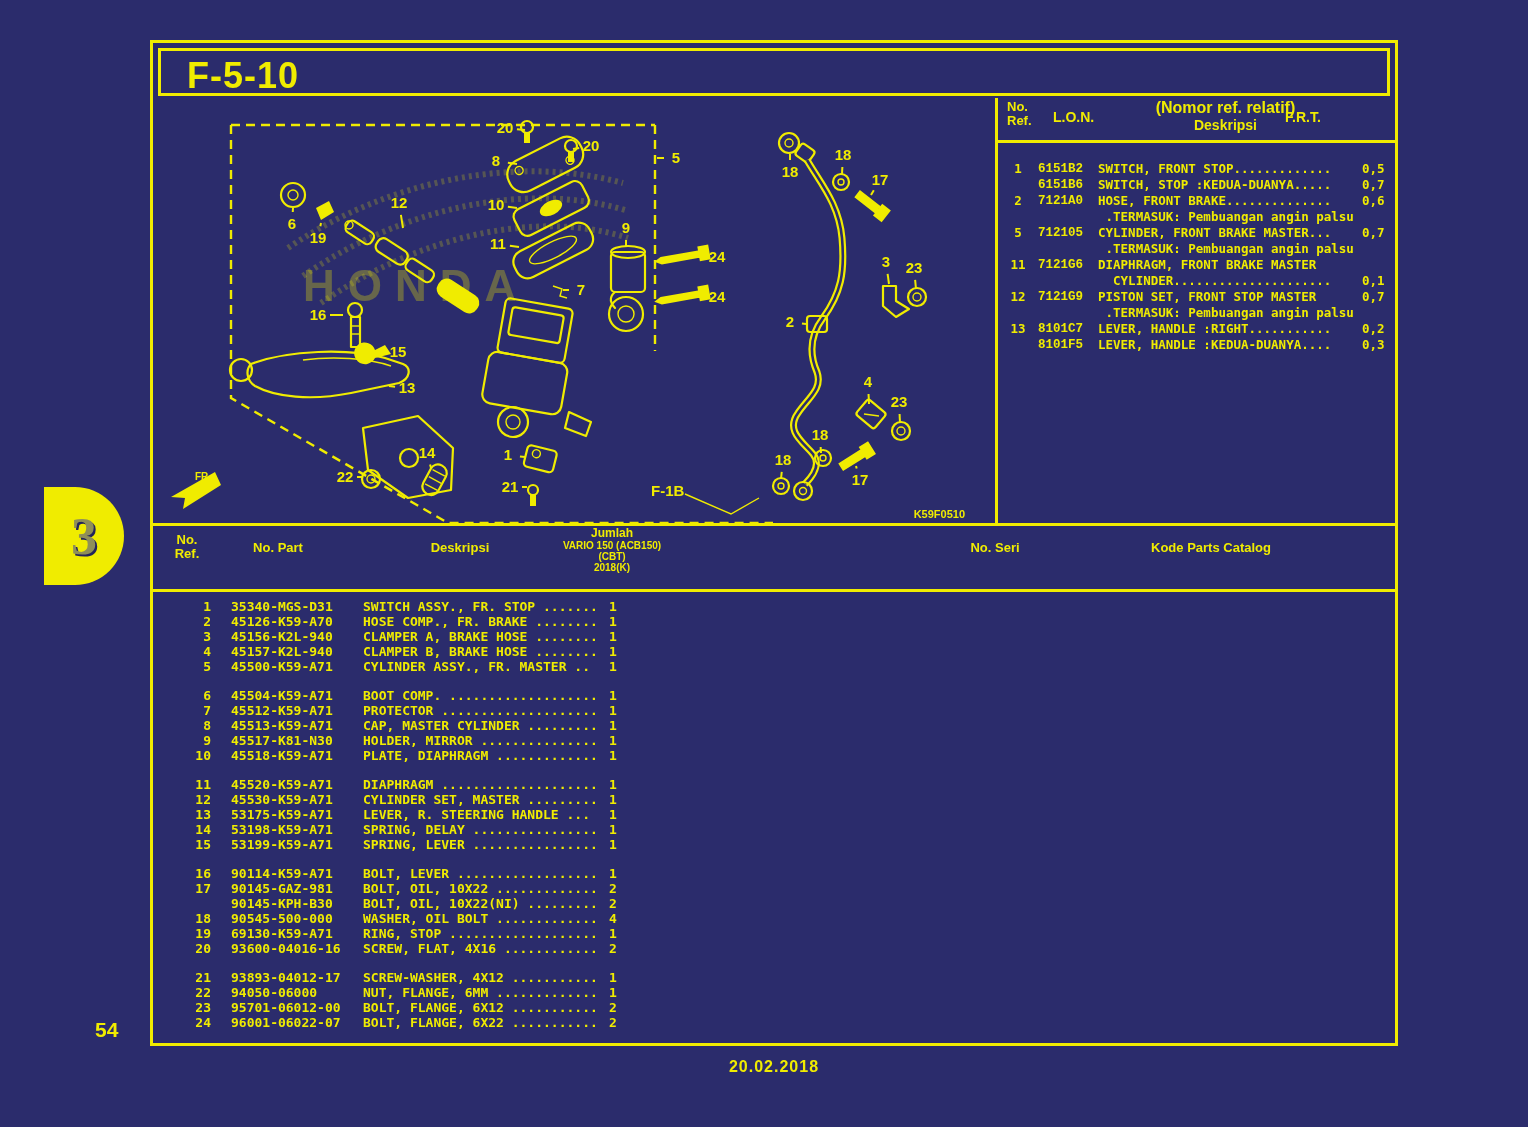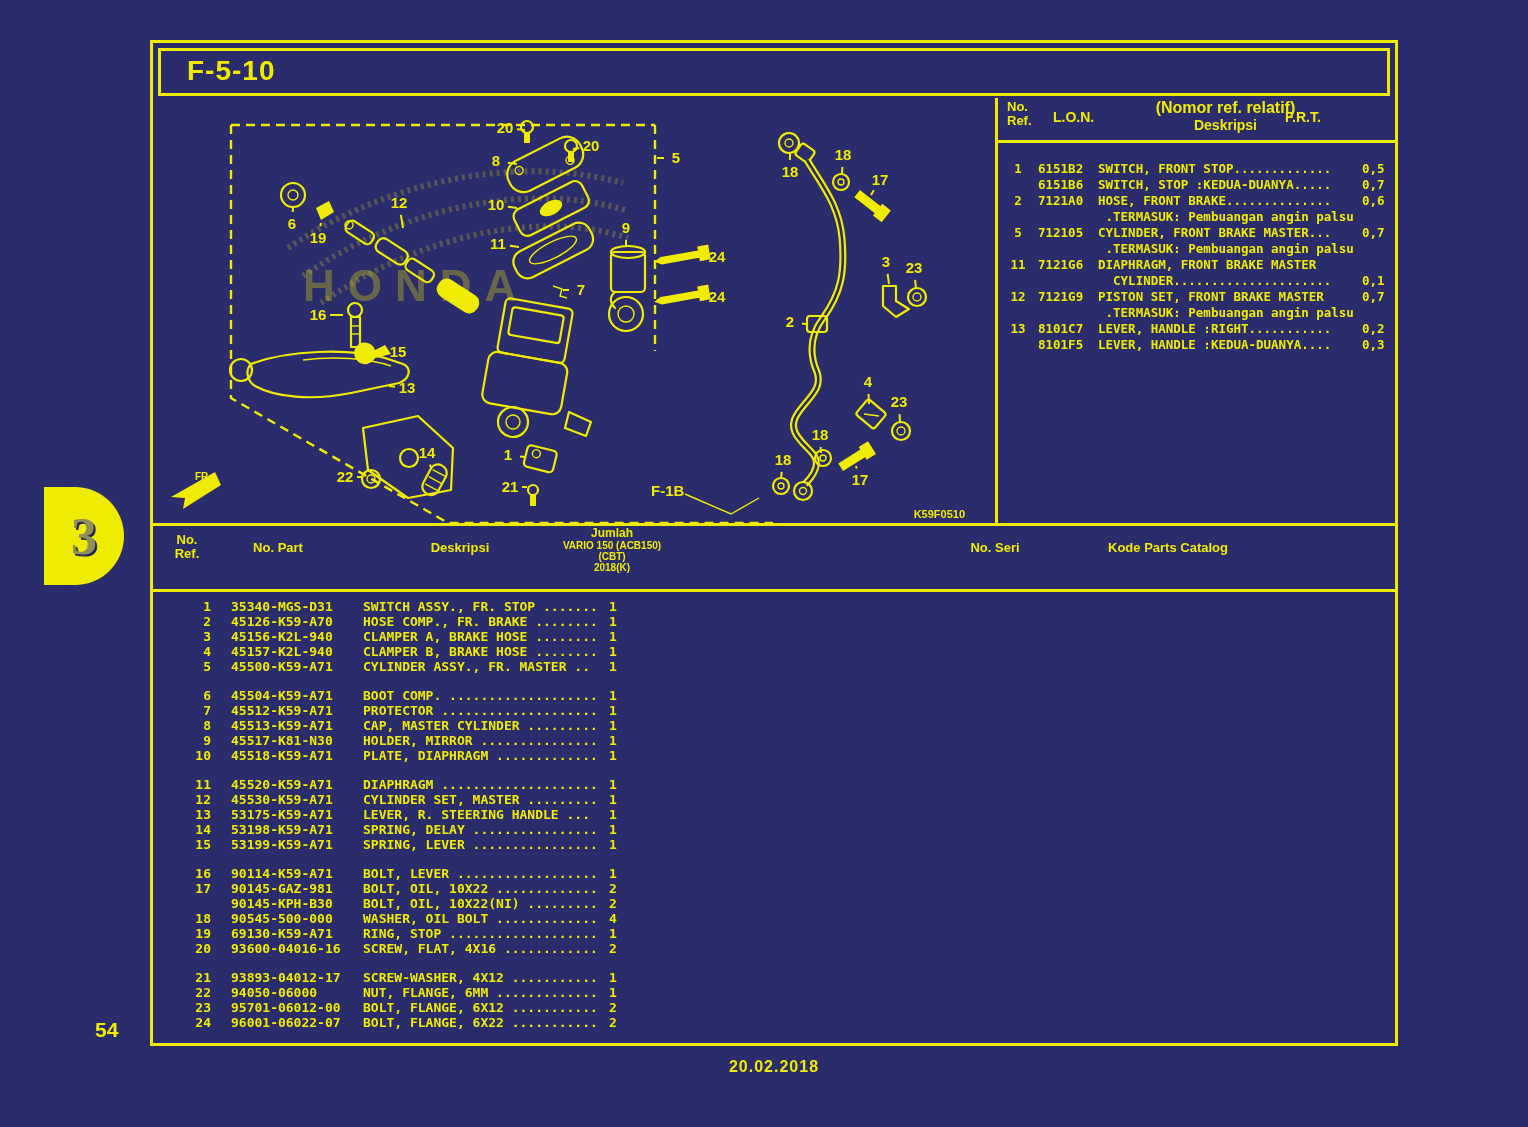--- a/index.html
+++ b/index.html
@@ -31,21 +31,21 @@
   .page{
     position:absolute;left:150px;top:40px;width:1248px;height:1006px;
     border:3px solid var(--y);
   }
   .titlebar{
     position:absolute;left:5px;top:5px;right:5px;height:48px;
     border:3px solid var(--y);
   }
   .page-code{
     position:absolute;left:26px;top:4px;
-    font-size:28px;font-weight:bold;letter-spacing:1px;text-align:right;
+    font-size:36px;font-weight:bold;letter-spacing:1px;text-align:right;
   }
   .page-title{
     position:absolute;left:0;right:0;top:5px;text-align:center;
     font-size:30px;font-weight:bold;letter-spacing:2px;
     text-shadow:0 2px 2px rgba(240,236,0,.25);
   }
   .vline-frt{position:absolute;left:842px;top:55px;width:3px;height:428px;background:var(--y);}
   .hline-frt-head{position:absolute;left:842px;right:0;top:97px;height:3px;background:var(--y);}
   .band-top{position:absolute;left:0;right:0;top:480px;height:3px;background:var(--y);}
   .band-bottom{position:absolute;left:0;right:0;top:546px;height:3px;background:var(--y);}
@@ -56,34 +56,34 @@
   .fh-desk{position:absolute;left:955px;top:56px;width:235px;text-align:center;font-weight:bold;}
   .fh-desk .l1{font-size:16px;}
   .fh-desk .l2{font-size:14px;}
   .fh-frt{position:absolute;left:1132px;top:66px;font-size:14px;font-weight:bold;}
   .frt-rows{
     position:absolute;left:845px;top:118px;width:400px;
     font-family:"DejaVu Sans Mono",monospace;font-weight:bold;font-size:12.5px;
   }
   .frt-row{display:flex;line-height:16px;}
   .c-ref{width:40px;text-align:center;}
-  .c-lon{width:60px;}
+  .c-lon{width:60px;font-family:Liberation Mono, monospace;}
   .c-desc{flex:1;white-space:pre;}
   .c-frt{width:36px;}
 
   
   .ph{position:absolute;font-weight:bold;text-align:center;}
   .ph-no{left:12px;top:490px;width:44px;font-size:13px;line-height:14px;}
   .ph-part{left:72px;top:497px;width:106px;font-size:13px;text-align:center;}
   .ph-desk{left:252px;top:497px;width:110px;font-size:13px;}
   .ph-jumlah{left:393px;top:483px;width:132px;}
   .ph-jumlah .j1{font-size:12px;}
   .ph-jumlah .j2,.ph-jumlah .j3,.ph-jumlah .j4{font-size:10px;line-height:11px;}
   .ph-seri{left:778px;top:497px;width:128px;font-size:13px;}
-  .ph-kode{left:945px;top:497px;width:140px;font-size:13px;}
+  .ph-kode{left:988px;top:497px;width:140px;font-size:13px;}
 
   .parts-rows{
     position:absolute;left:0;top:556px;right:3px;
     font-family:"DejaVu Sans Mono",monospace;font-weight:bold;font-size:13px;
   }
   .pgroup{margin-bottom:14px;}
   .prow{display:flex;line-height:15px;padding-left:18px;}
   .p-ref{width:40px;text-align:right;}
   .p-gap{width:20px;}
   .p-part{width:132px;}
@@ -188,21 +188,21 @@
       </div>
       <div class="frt-row">
         <span class="c-ref"></span>
         <span class="c-lon"></span>
         <span class="c-desc">  CYLINDER.....................</span>
         <span class="c-frt">0,1</span>
       </div>
       <div class="frt-row">
         <span class="c-ref">12</span>
         <span class="c-lon">7121G9</span>
-        <span class="c-desc">PISTON SET, FRONT BRAKE MASTER</span>
+        <span class="c-desc">PISTON SET, FRONT STOP MASTER</span>
         <span class="c-frt">0,7</span>
       </div>
       <div class="frt-row">
         <span class="c-ref"></span>
         <span class="c-lon"></span>
         <span class="c-desc"> .TERMASUK: Pembuangan angin palsu</span>
         <span class="c-frt"></span>
       </div>
       <div class="frt-row">
         <span class="c-ref">13</span>

